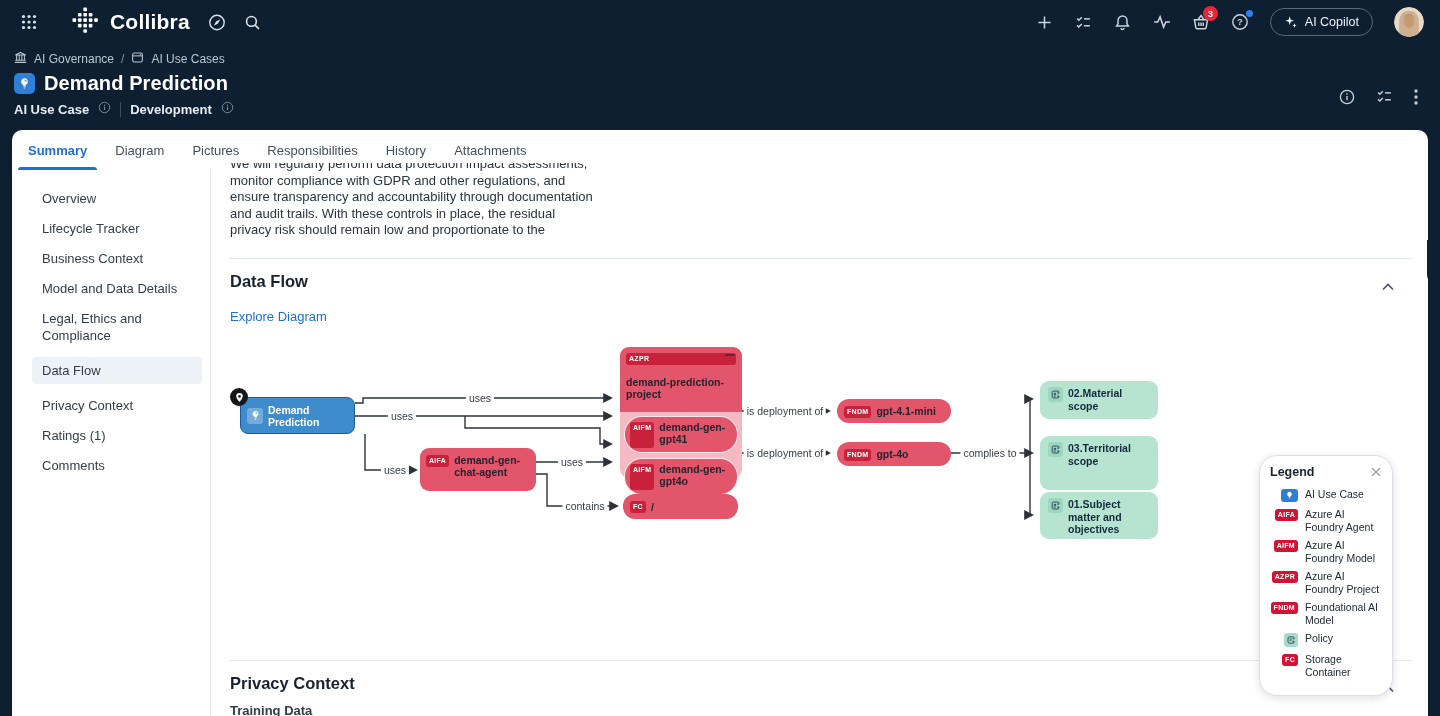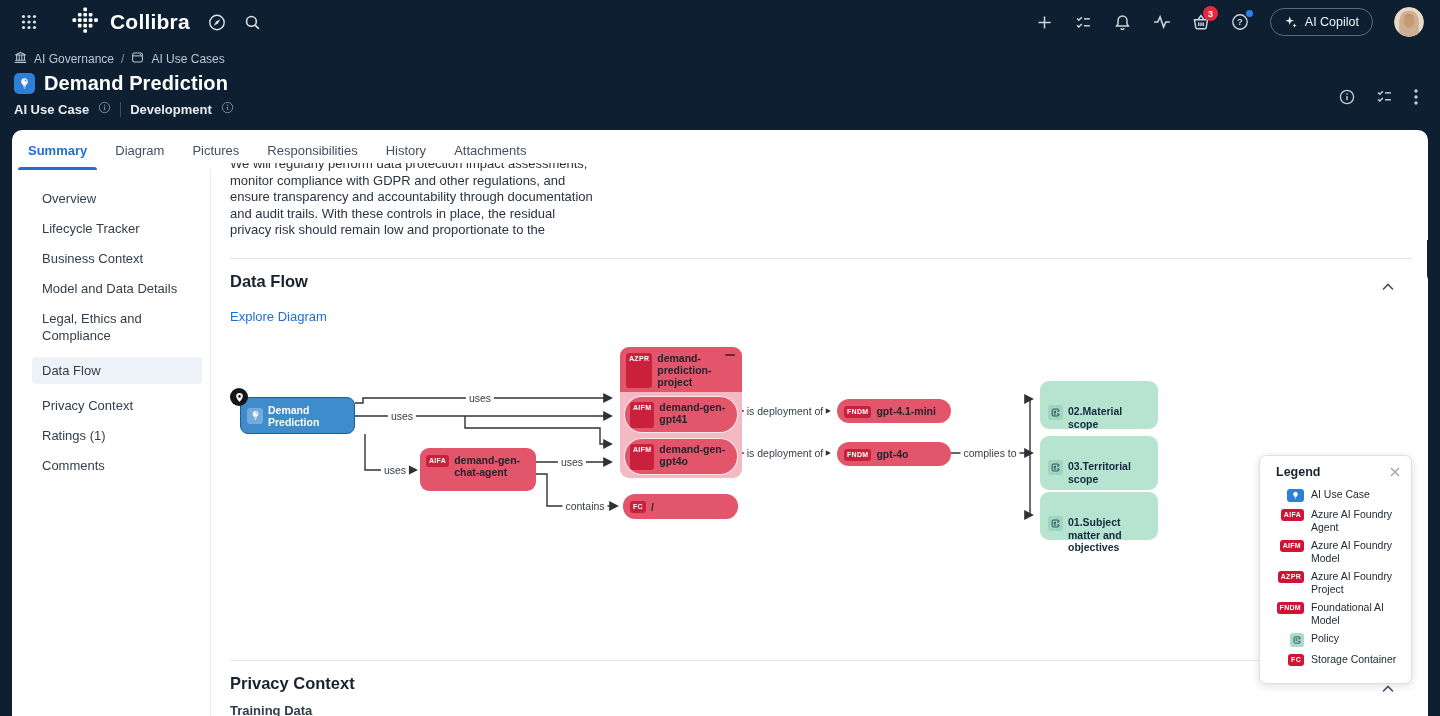--- a/index.html
+++ b/index.html
@@ -60,36 +60,36 @@
   .edges { position:absolute; inset:0; pointer-events:none; }
   .edge-label { position:absolute; transform:translate(-50%,-50%); background:#fff; padding:0 3px; font-size:10.5px; color:#353d48; white-space:nowrap; }
   .node { position:absolute; display:flex; align-items:flex-start; gap:5px; cursor:pointer; }
   .n-badge { background:#c9203c; color:#fff; font-size:7px; font-weight:700; letter-spacing:.3px; border-radius:3px; padding:2px 3px; line-height:8px; flex:0 0 auto; margin-top:1px; }
   .n-label { font-size:10.5px; font-weight:700; line-height:12px; color:#28222e; word-break:break-word; }
   .pin-marker { position:absolute; left:2px; top:58px; width:18px; height:18px; background:#14161a; border-radius:50%; display:flex; align-items:center; justify-content:center; z-index:3; }
   .node-usecase { left:12px; top:67px; width:115px; height:37px; background:#3e8ccc; border:1.5px solid #1f5d93; border-radius:8px; padding:5px 6px; align-items:center; z-index:2; }
   .uc-chip { width:16px; height:16px; border-radius:3px; background:rgba(255,255,255,.28); display:flex; align-items:center; justify-content:center; flex:0 0 auto; }
   .node-usecase .n-label { color:#fff; }
   .container-node { position:absolute; left:392px; top:17px; width:122px; height:131px; background:#f3bac4; border-radius:9px; cursor:pointer; }
-  .container-head { background:#e2556a; border-radius:9px 9px 0 0; padding:5px 6px 4px 6px; display:flex; gap:5px; position:relative; }
+  .container-head { background:#e2556a; border-radius:9px 9px 0 0; padding:5px 6px 12px 6px; display:flex; gap:11px; position:relative;flex-direction:column; }
   .collapse-btn { position:absolute; top:3px; right:7px; width:10px; height:10px; cursor:pointer; }
   .collapse-btn::after { content:""; position:absolute; left:0; top:4px; width:10px; height:2px; background:#6d2333; border-radius:1px; }
   .container-body { padding:4px; display:flex; flex-direction:column; gap:5px; }
   .child-node { background:#e2556a; border:1px solid rgba(255,255,255,.85); border-radius:18px; padding:4px 5px; display:flex; gap:5px; height:37px; cursor:pointer; }
   .node-fndm1 { left:609px; top:69px; width:114px; height:24px; background:#e2556a; border-radius:12px; padding:8px 7px; align-items:center; }
   .node-fndm2 { left:609px; top:112px; width:114px; height:24px; background:#e2556a; border-radius:12px; padding:4px 7px; align-items:center; }
   .node-agent { left:192px; top:118px; width:116px; height:43px; background:#e2556a; border-radius:9px; padding:6px 6px; }
   .node-fc { left:395px; top:164px; width:115px; height:25px; background:#e2556a; border-radius:12px; padding:4px 7px; align-items:center; }
-  .node-policy { width:118px; background:#b7e4d0; border-radius:9px; padding:24px 8px; left:812px; }
+  .node-policy { width:118px; background:#b7e4d0; border-radius:9px; padding:6px 8px; left:812px; }
   .p02 { top:51px; height:38px; } .p03 { top:106px; height:54px; } .p01 { top:162px; height:47px; }
   .policy-chip { width:15px; height:15px; border-radius:3px; background:#9ed7c0; display:flex; align-items:center; justify-content:center; flex:0 0 auto; }
   .node-policy .n-label { color:#13293e; line-height:12.5px; }
 
   
-  .legend { position:absolute; left:1247px; top:325px; width:153px; background:#fff; border:1px solid #dcdfe4; border-radius:7px; box-shadow:0 2px 8px rgba(20,30,50,.14); padding:9px 9px 11px 16px; z-index:5; }
+  .legend { position:absolute; left:1247px; top:325px; width:134px; background:#fff; border:1px solid #dcdfe4; border-radius:18px; box-shadow:0 2px 8px rgba(20,30,50,.14); padding:9px 9px 11px 10px; z-index:5; }
   .legend-title { font-size:12.5px; font-weight:700; color:#19222e; margin-bottom:9px; }
   .legend-close { position:absolute; top:7px; right:9px; width:12px; height:12px; cursor:pointer; }
   .legend-row { display:flex; gap:7px; margin-bottom:6px; align-items:flex-start; }
   .lg-badge-wrap { width:28px; display:flex; justify-content:flex-end; flex:0 0 auto; padding-top:1px; }
   .lg-badge-red { background:#d01534; color:#fff; font-size:7px; font-weight:700; border-radius:3px; padding:2px 3px; line-height:8px; letter-spacing:.3px; }
   .lg-badge-blue { width:17px; height:13px; background:#2e7fd6; border-radius:3px; display:flex; align-items:center; justify-content:center; }
   .lg-badge-green { width:14px; height:14px; background:#a8dcc8; border-radius:3px; display:flex; align-items:center; justify-content:center; }
   .lg-label { font-size:10.5px; line-height:12.5px; color:#222a34; }
 
   .fold-shape { position:absolute; right:0; top:240px; width:13px; height:47px; background:#0d1f31; border-bottom-left-radius:14px; z-index:6; }

